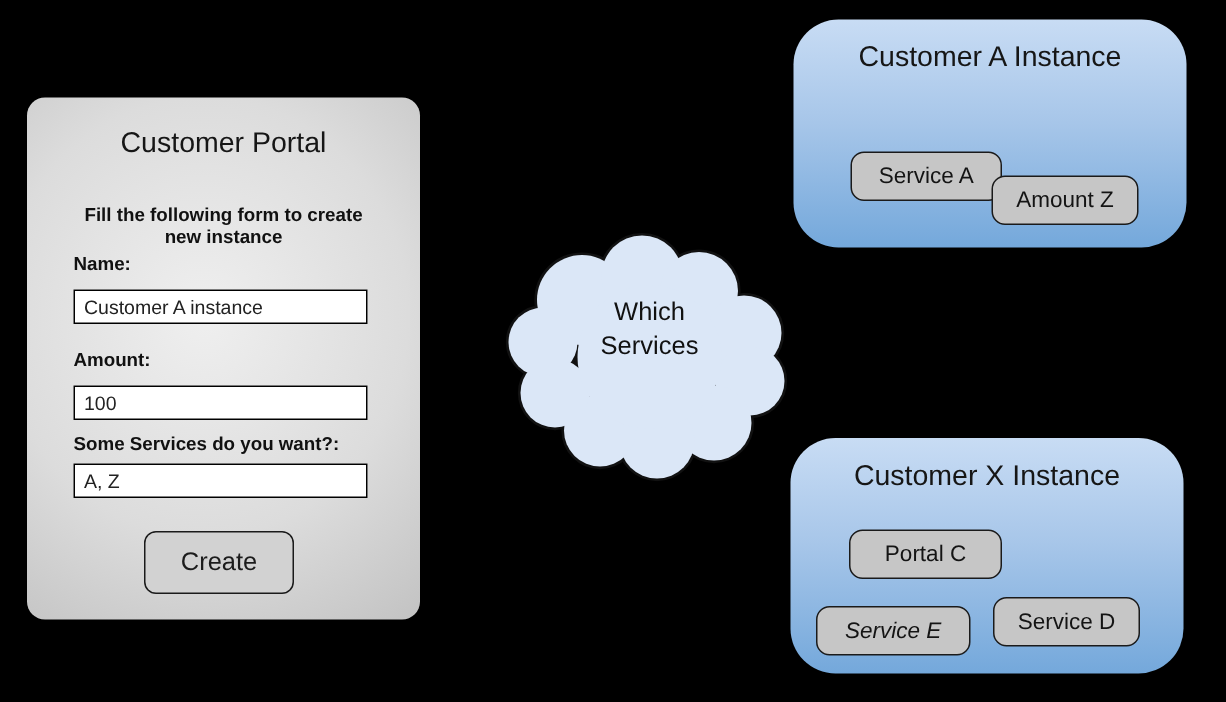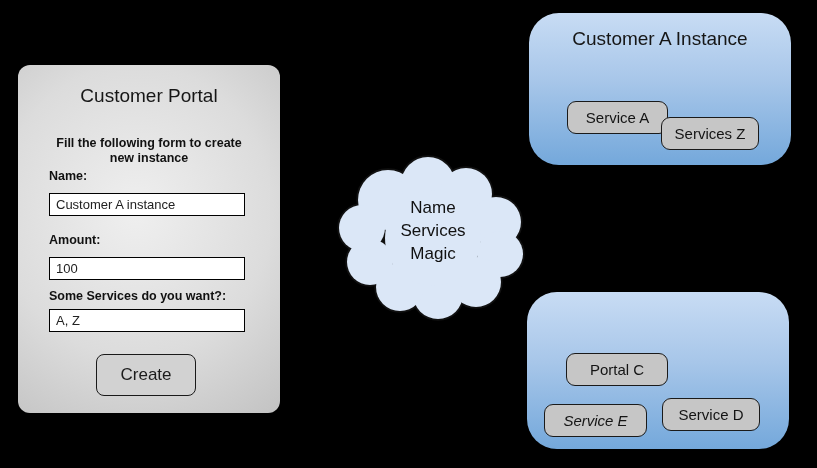--- a/index.html
+++ b/index.html
@@ -163,30 +163,30 @@
       <circle cx="164" cy="104" r="23"></circle>
       <circle cx="140" cy="132" r="25"></circle>
       <circle cx="102" cy="144" r="25"></circle>
       <circle cx="64" cy="137" r="24"></circle>
       <circle cx="34" cy="112" r="23"></circle>
       <circle cx="26" cy="78" r="23"></circle>
       <circle cx="97" cy="88" r="48"></circle>
     </g>
   </svg>
   <div class="cloud-label">
-    <div>Name</div>
+    <div>Which</div>
     <div>Services</div>
-    <div>Magic</div>
   </div>
 
   <div class="instance instance-a">
     <div class="instance-title">Customer A Instance</div>
     <div class="chip chip-a">Service A</div>
-    <div class="chip chip-z">Services Z</div>
+    <div class="chip chip-z">Amount Z</div>
   </div>
 
   <div class="instance instance-x">
+    <div class="instance-title">Customer X Instance</div>
     <div class="chip chip-c">Portal C</div>
     <div class="chip chip-e">Service E</div>
     <div class="chip chip-d">Service D</div>
   </div>
 
 </div>
 
 </body></html>

